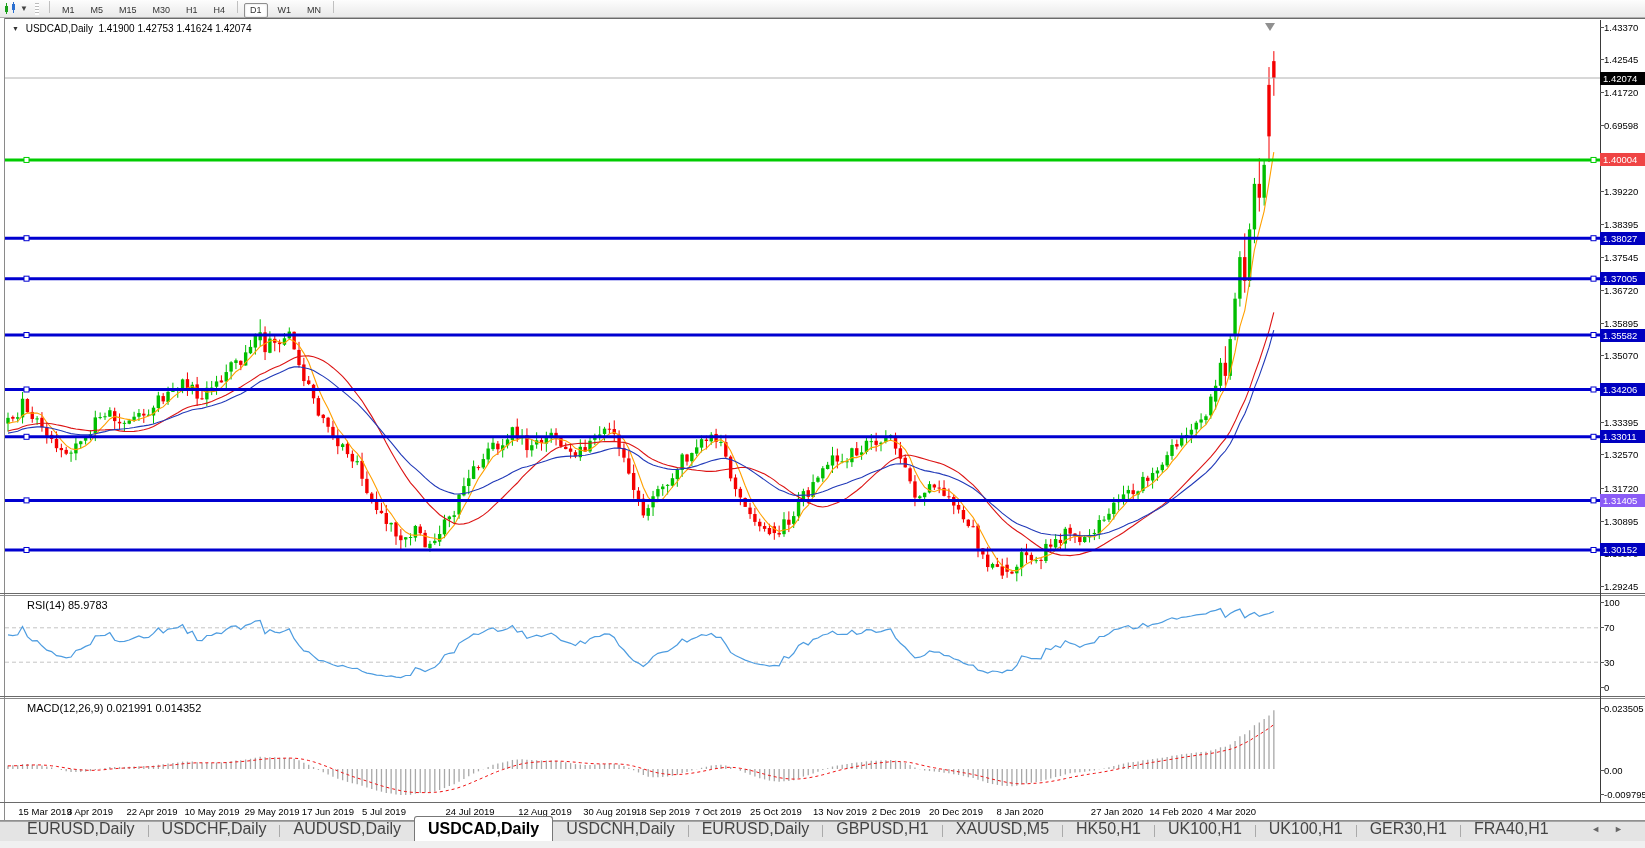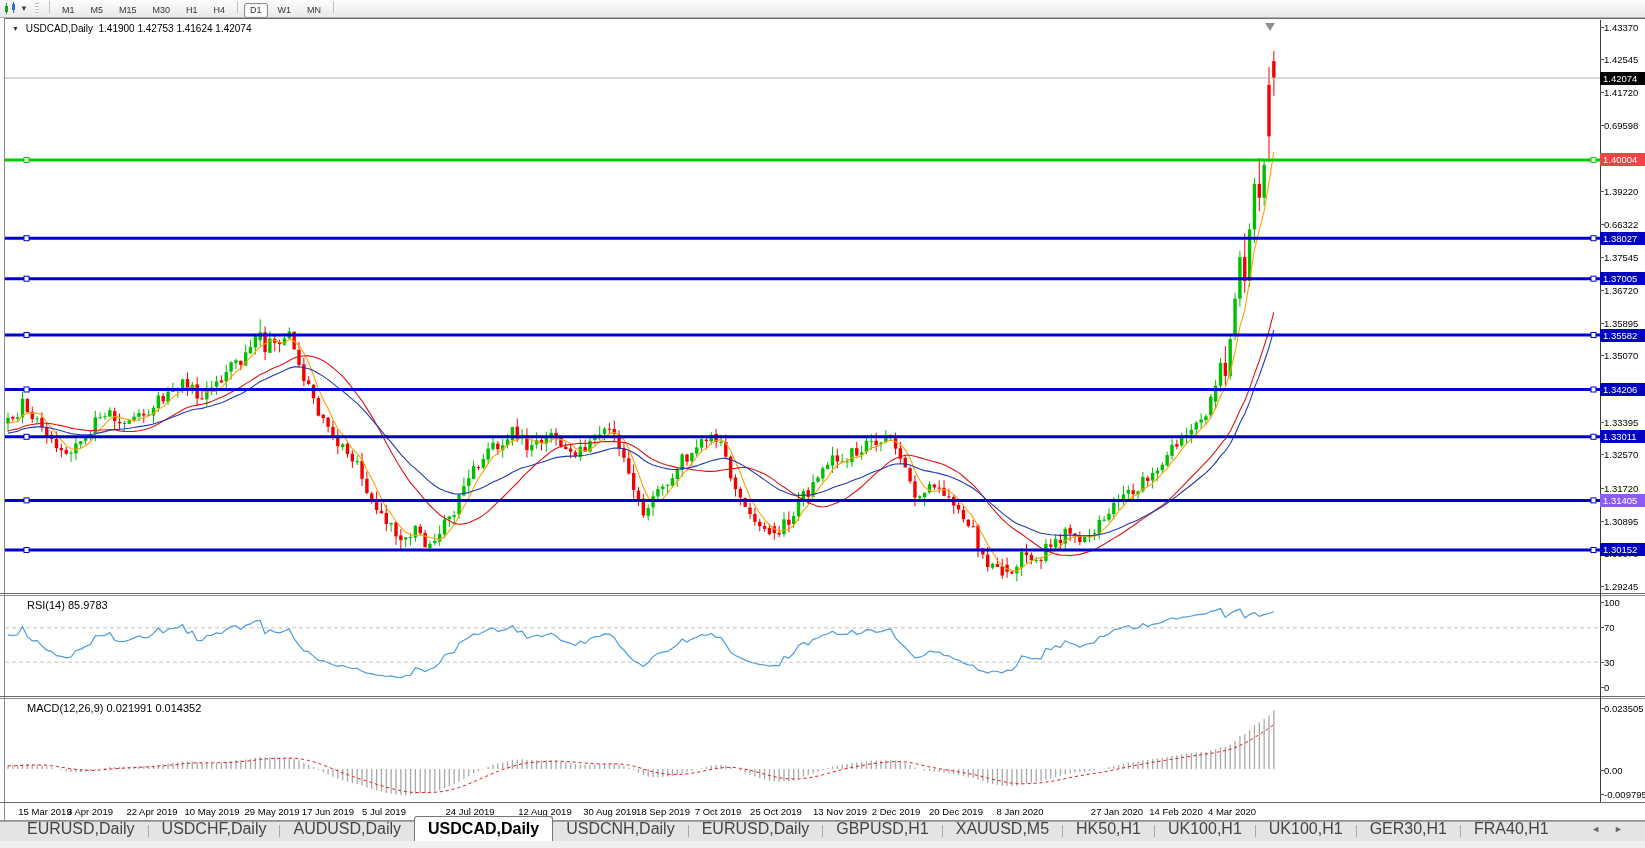--- a/index.html
+++ b/index.html
@@ -917,21 +917,21 @@
       <div class="axis-tick" style="top: 21.6914px;">1.43370</div>
       <div class="tickdash" style="top: 59.3531px;"></div>
       <div class="axis-tick" style="top: 54.3531px;">1.42545</div>
       <div class="tickdash" style="top: 92.0149px;"></div>
       <div class="axis-tick" style="top: 87.0149px;">1.41720</div>
       <div class="tickdash" style="top: 124.677px;"></div>
       <div class="axis-tick" style="top: 119.677px;">0.69598</div>
       <div class="tickdash" style="top: 190.99px;"></div>
       <div class="axis-tick" style="top: 185.99px;">1.39220</div>
       <div class="tickdash" style="top: 223.652px;"></div>
-      <div class="axis-tick" style="top: 218.652px;">0.66322</div>
+      <div class="axis-tick" style="top: 218.652px;">1.38395</div>
       <div class="tickdash" style="top: 257.303px;"></div>
       <div class="axis-tick" style="top: 252.303px;">1.37545</div>
       <div class="tickdash" style="top: 289.965px;"></div>
       <div class="axis-tick" style="top: 284.965px;">1.36720</div>
       <div class="tickdash" style="top: 322.627px;"></div>
       <div class="axis-tick" style="top: 317.627px;">1.35895</div>
       <div class="tickdash" style="top: 355.288px;"></div>
       <div class="axis-tick" style="top: 350.288px;">1.35070</div>
       <div class="tickdash" style="top: 421.602px;"></div>
       <div class="axis-tick" style="top: 416.602px;">1.33395</div>

